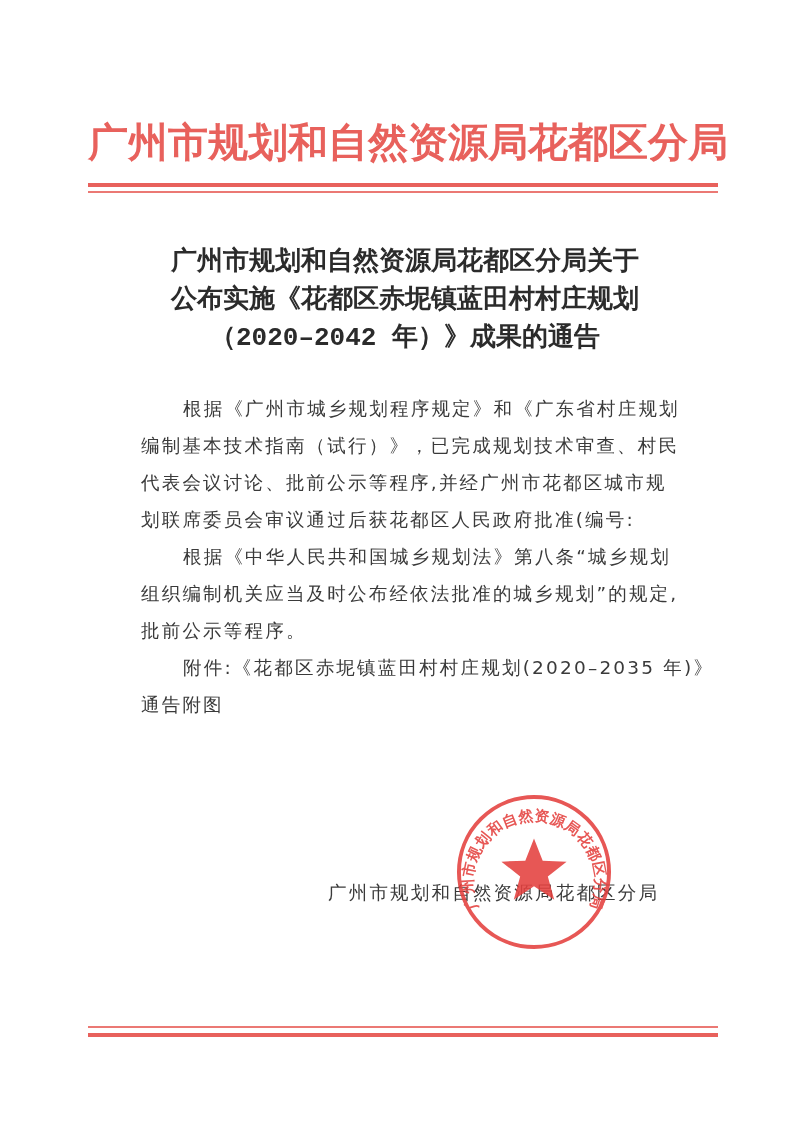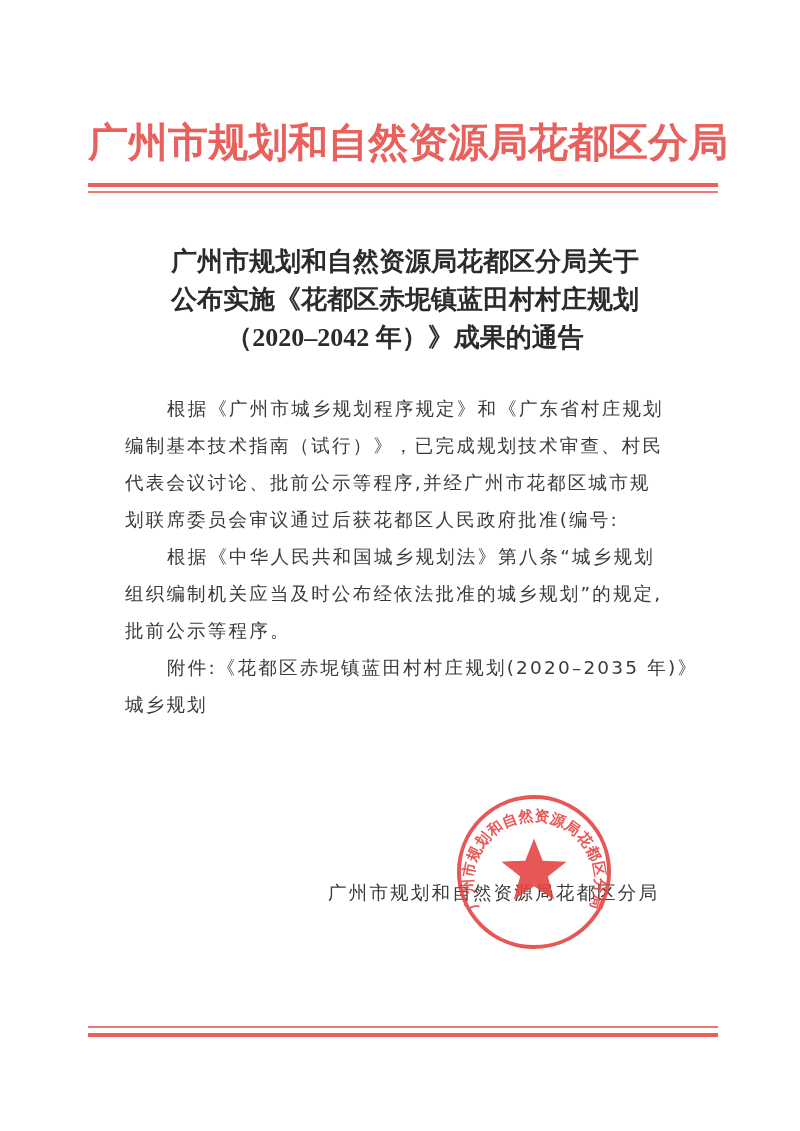--- a/index.html
+++ b/index.html
@@ -36,39 +36,39 @@
       background: #e8615c;
     }
     .rule.thick { height: 4px; }
     .rule.thin { height: 1.5px; opacity: 0.85; }
     .doc-title {
       position: absolute;
       left: 110px;
       top: 243px;
       width: 590px;
       text-align: center;
-      font-family: Liberation Serif, serif;
+      font-family: Liberation Mono, monospace;
       font-weight: bold;
       font-size: 26px;
       line-height: 38px;
       color: #2b2b2b;
     }
     .doc-title div { white-space: nowrap; }
     .body-text {
       position: absolute;
       left: 125px;
       top: 390px;
       width: 560px;
       font-family: "DejaVu Sans", "Liberation Sans", sans-serif;
       font-size: 18.5px;
       line-height: 37px;
       color: #3a3a3a;
       letter-spacing: 2.2px;
     }
-    .body-text .line { white-space: nowrap; }
+    .body-text .line { white-space: nowrap; margin-left: 16px; }
     .body-text .indent { padding-left: 42px; }
     .signature {
       position: absolute;
       left: 328px;
       top: 874px;
       font-family: "DejaVu Sans", "Liberation Sans", sans-serif;
       font-size: 18.5px;
       line-height: 37px;
       color: #3a3a3a;
       letter-spacing: 2.2px;
@@ -108,21 +108,21 @@
     <div class="line">代表会议讨论、批前公示等程序,并经广州市花都区城市规</div>
     <div class="line">划联席委员会审议通过后获花都区人民政府批准(编号:</div>
   </div>
   <div>
     <div class="line indent">根据《中华人民共和国城乡规划法》第八条“城乡规划</div>
     <div class="line">组织编制机关应当及时公布经依法批准的城乡规划”的规定,</div>
     <div class="line">批前公示等程序。</div>
   </div>
   <div>
     <div class="line indent">附件:《花都区赤坭镇蓝田村村庄规划(2020–2035 年)》</div>
-    <div class="line">城乡规划</div>
+    <div class="line">通告附图</div>
   </div>
 </div>
 
 <div class="signature">
   <div>广州市规划和自然资源局花都区分局</div>
 </div>
 
 <svg class="stamp" viewBox="0 0 160 160" xmlns="http://www.w3.org/2000/svg">
   <defs>
     <path id="sealArc" d="M 22 112 A 62 62 0 1 1 138 112" fill="none"></path>

